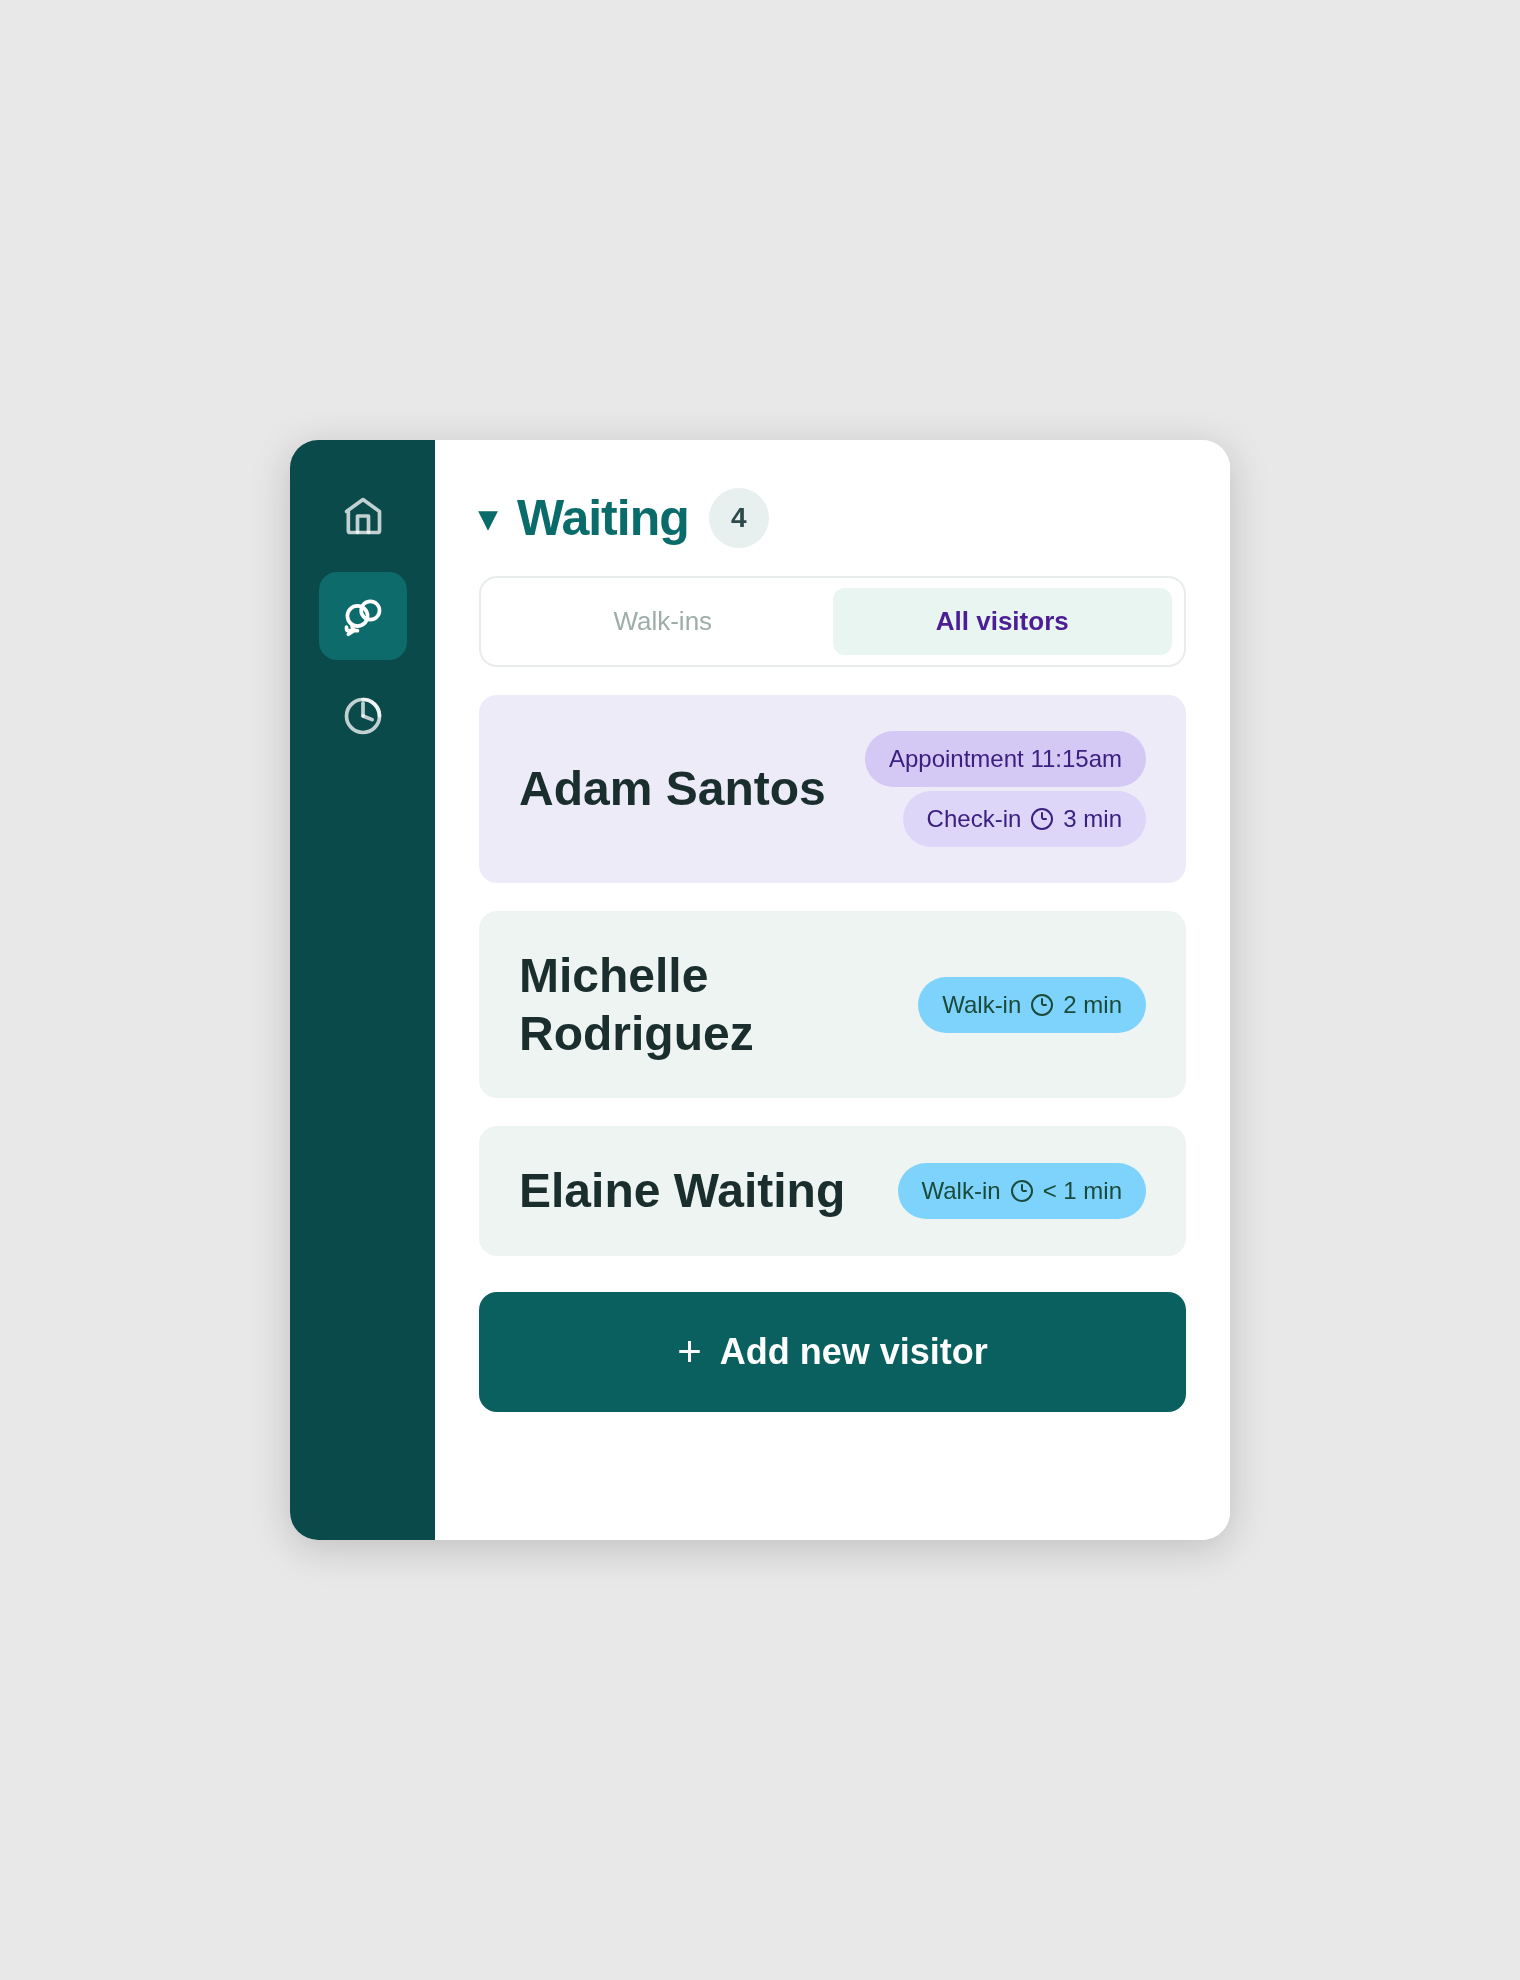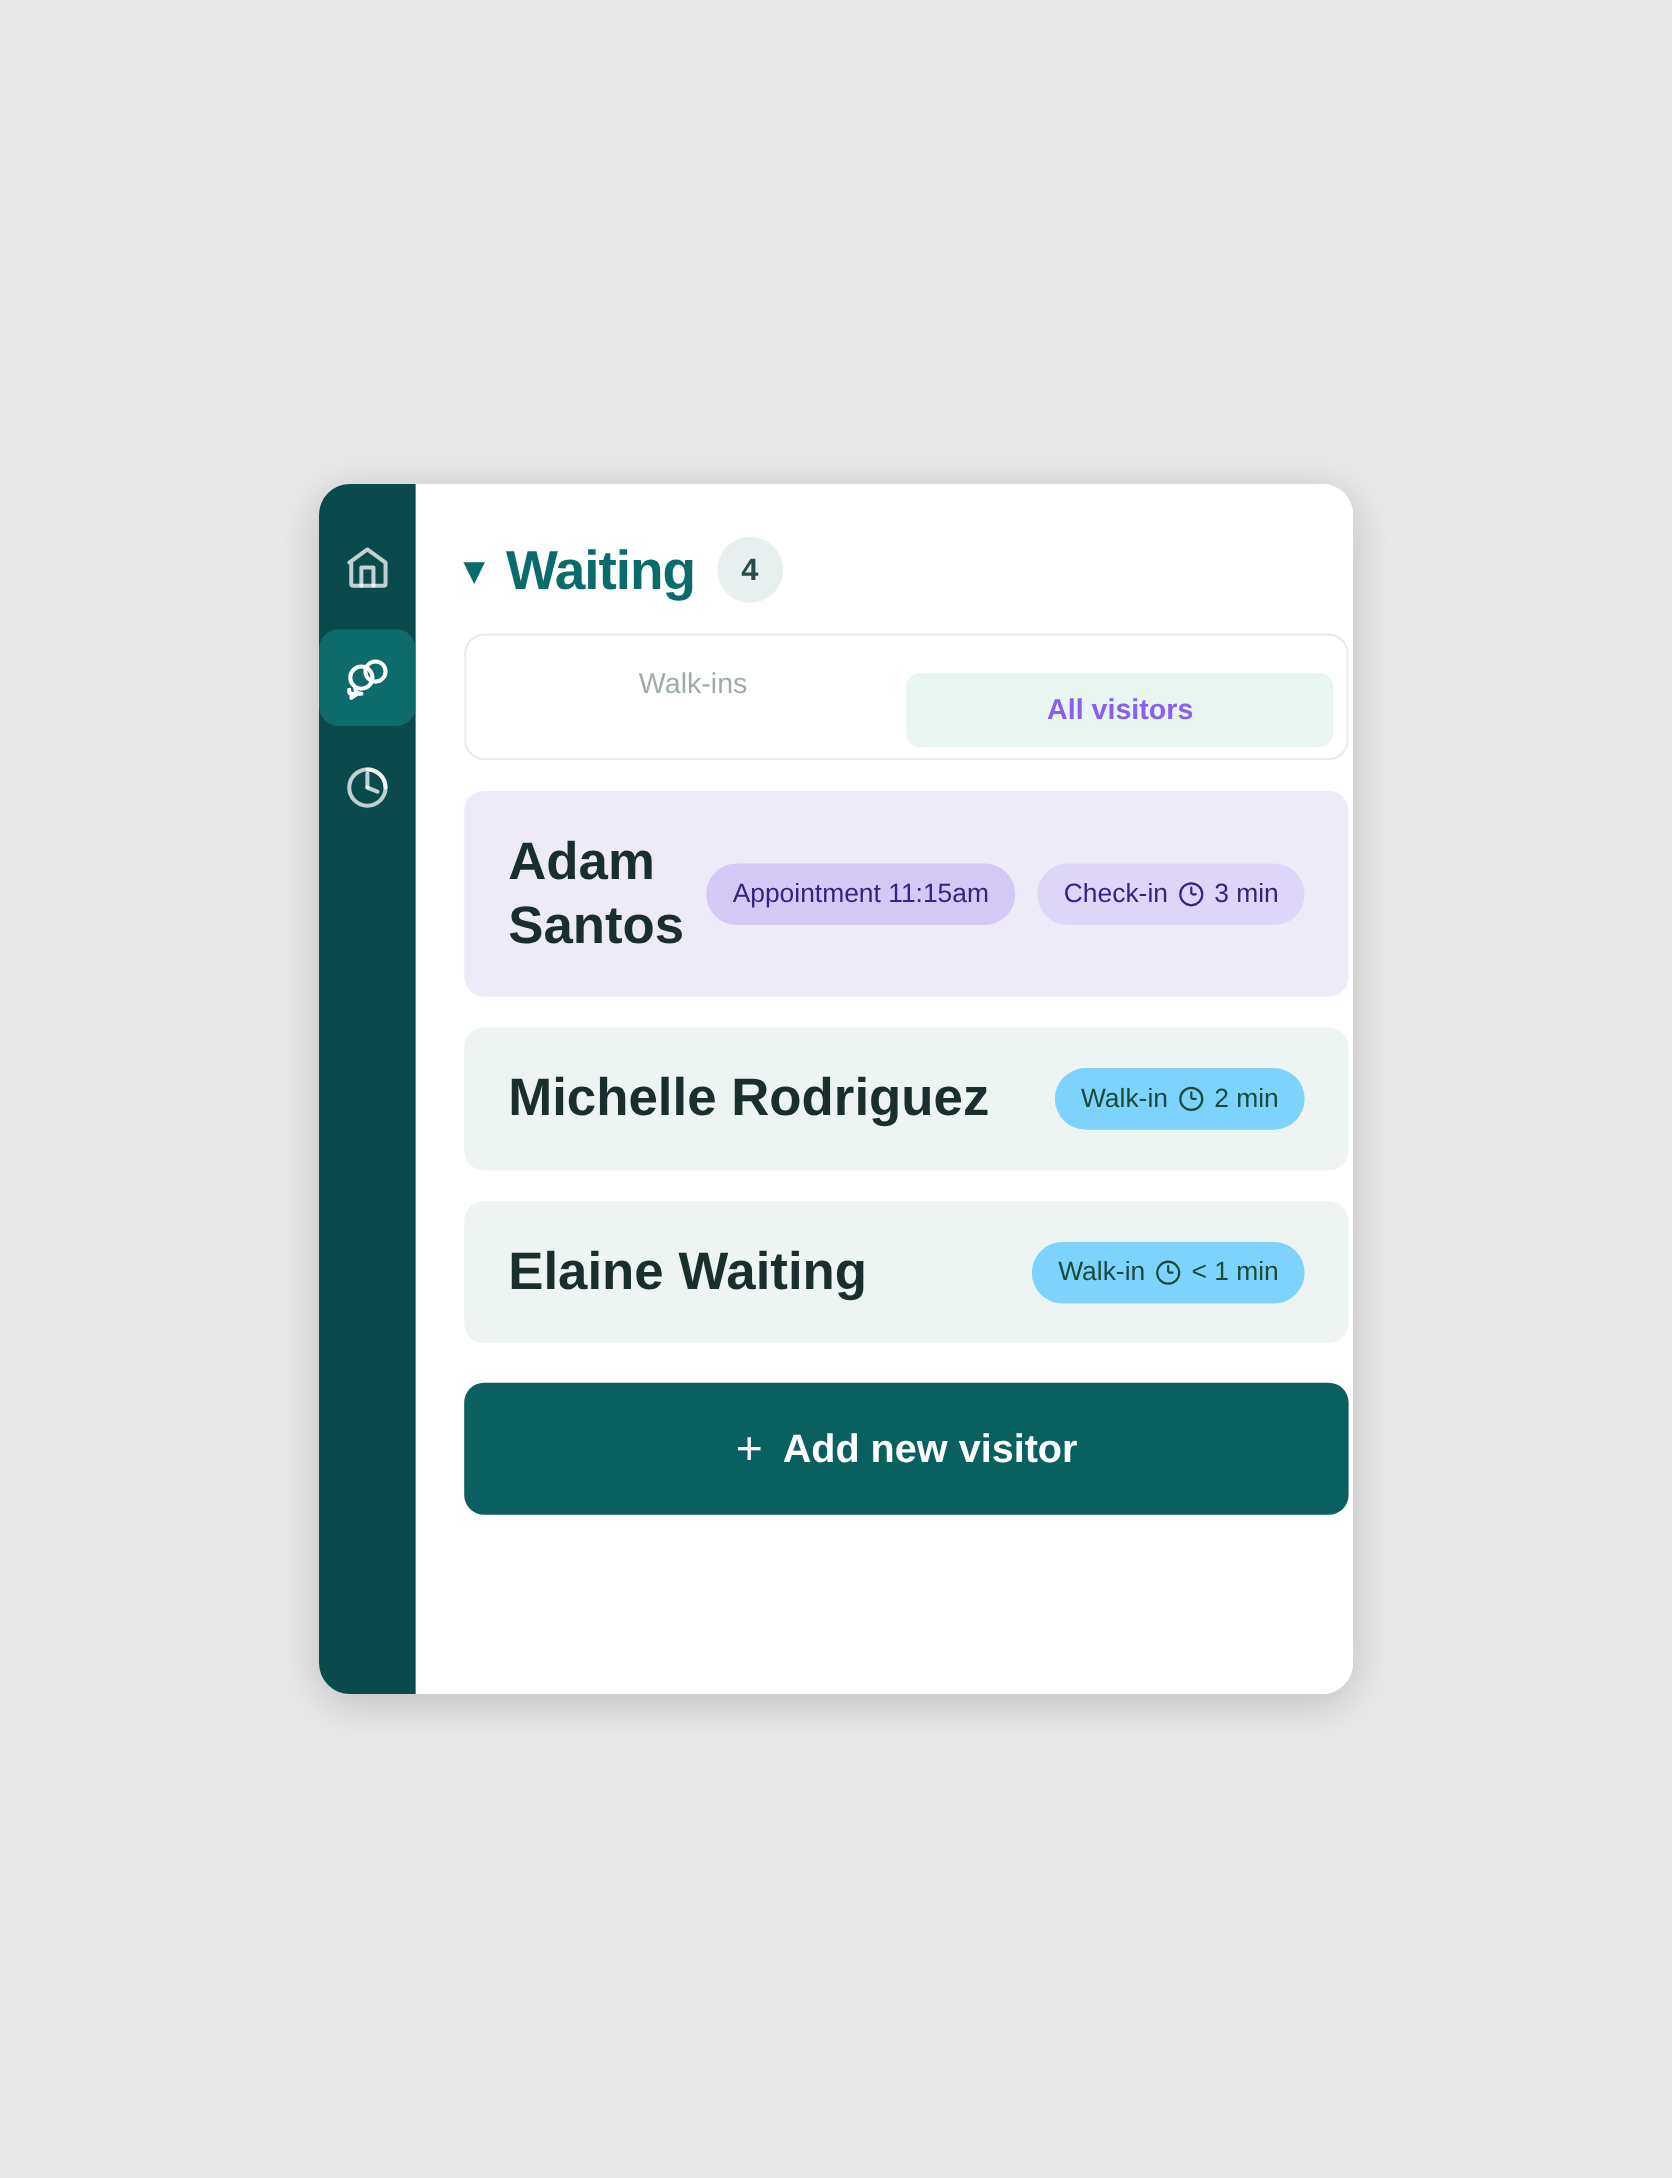--- a/index.html
+++ b/index.html
@@ -103,23 +103,22 @@
       padding: 18px 10px;
       text-align: center;
       font-size: 26px;
       font-weight: 500;
       color: #9eadaa;
       border-radius: 12px;
       cursor: pointer;
     }
     .tab.active {
       background: #e8f5f0;
-      color: #8b5cf6;
+      color: #4c1d95;
       font-weight: 600;
-      margin-top: 24px;
     }
     .visitor-card {
       border-radius: 18px;
       padding: 36px 40px;
       display: flex;
       align-items: center;
       justify-content: space-between;
       gap: 20px;
     }
     .visitor-card.appointment-card {
@@ -129,23 +128,23 @@
       background: #edf4f2;
     }
     .visitor-name {
       font-size: 48px;
       font-weight: 700;
       color: #1a2e2e;
       line-height: 1.2;
     }
     .badges-col {
       display: flex;
-      flex-direction: row;
+      flex-direction: column;
       align-items: flex-end;
-      gap: 20px;
+      gap: 4px;
     }
     .badge {
       border-radius: 40px;
       padding: 14px 24px;
       font-size: 24px;
       font-weight: 500;
       white-space: nowrap;
       display: flex;
       align-items: center;
       gap: 10px;

